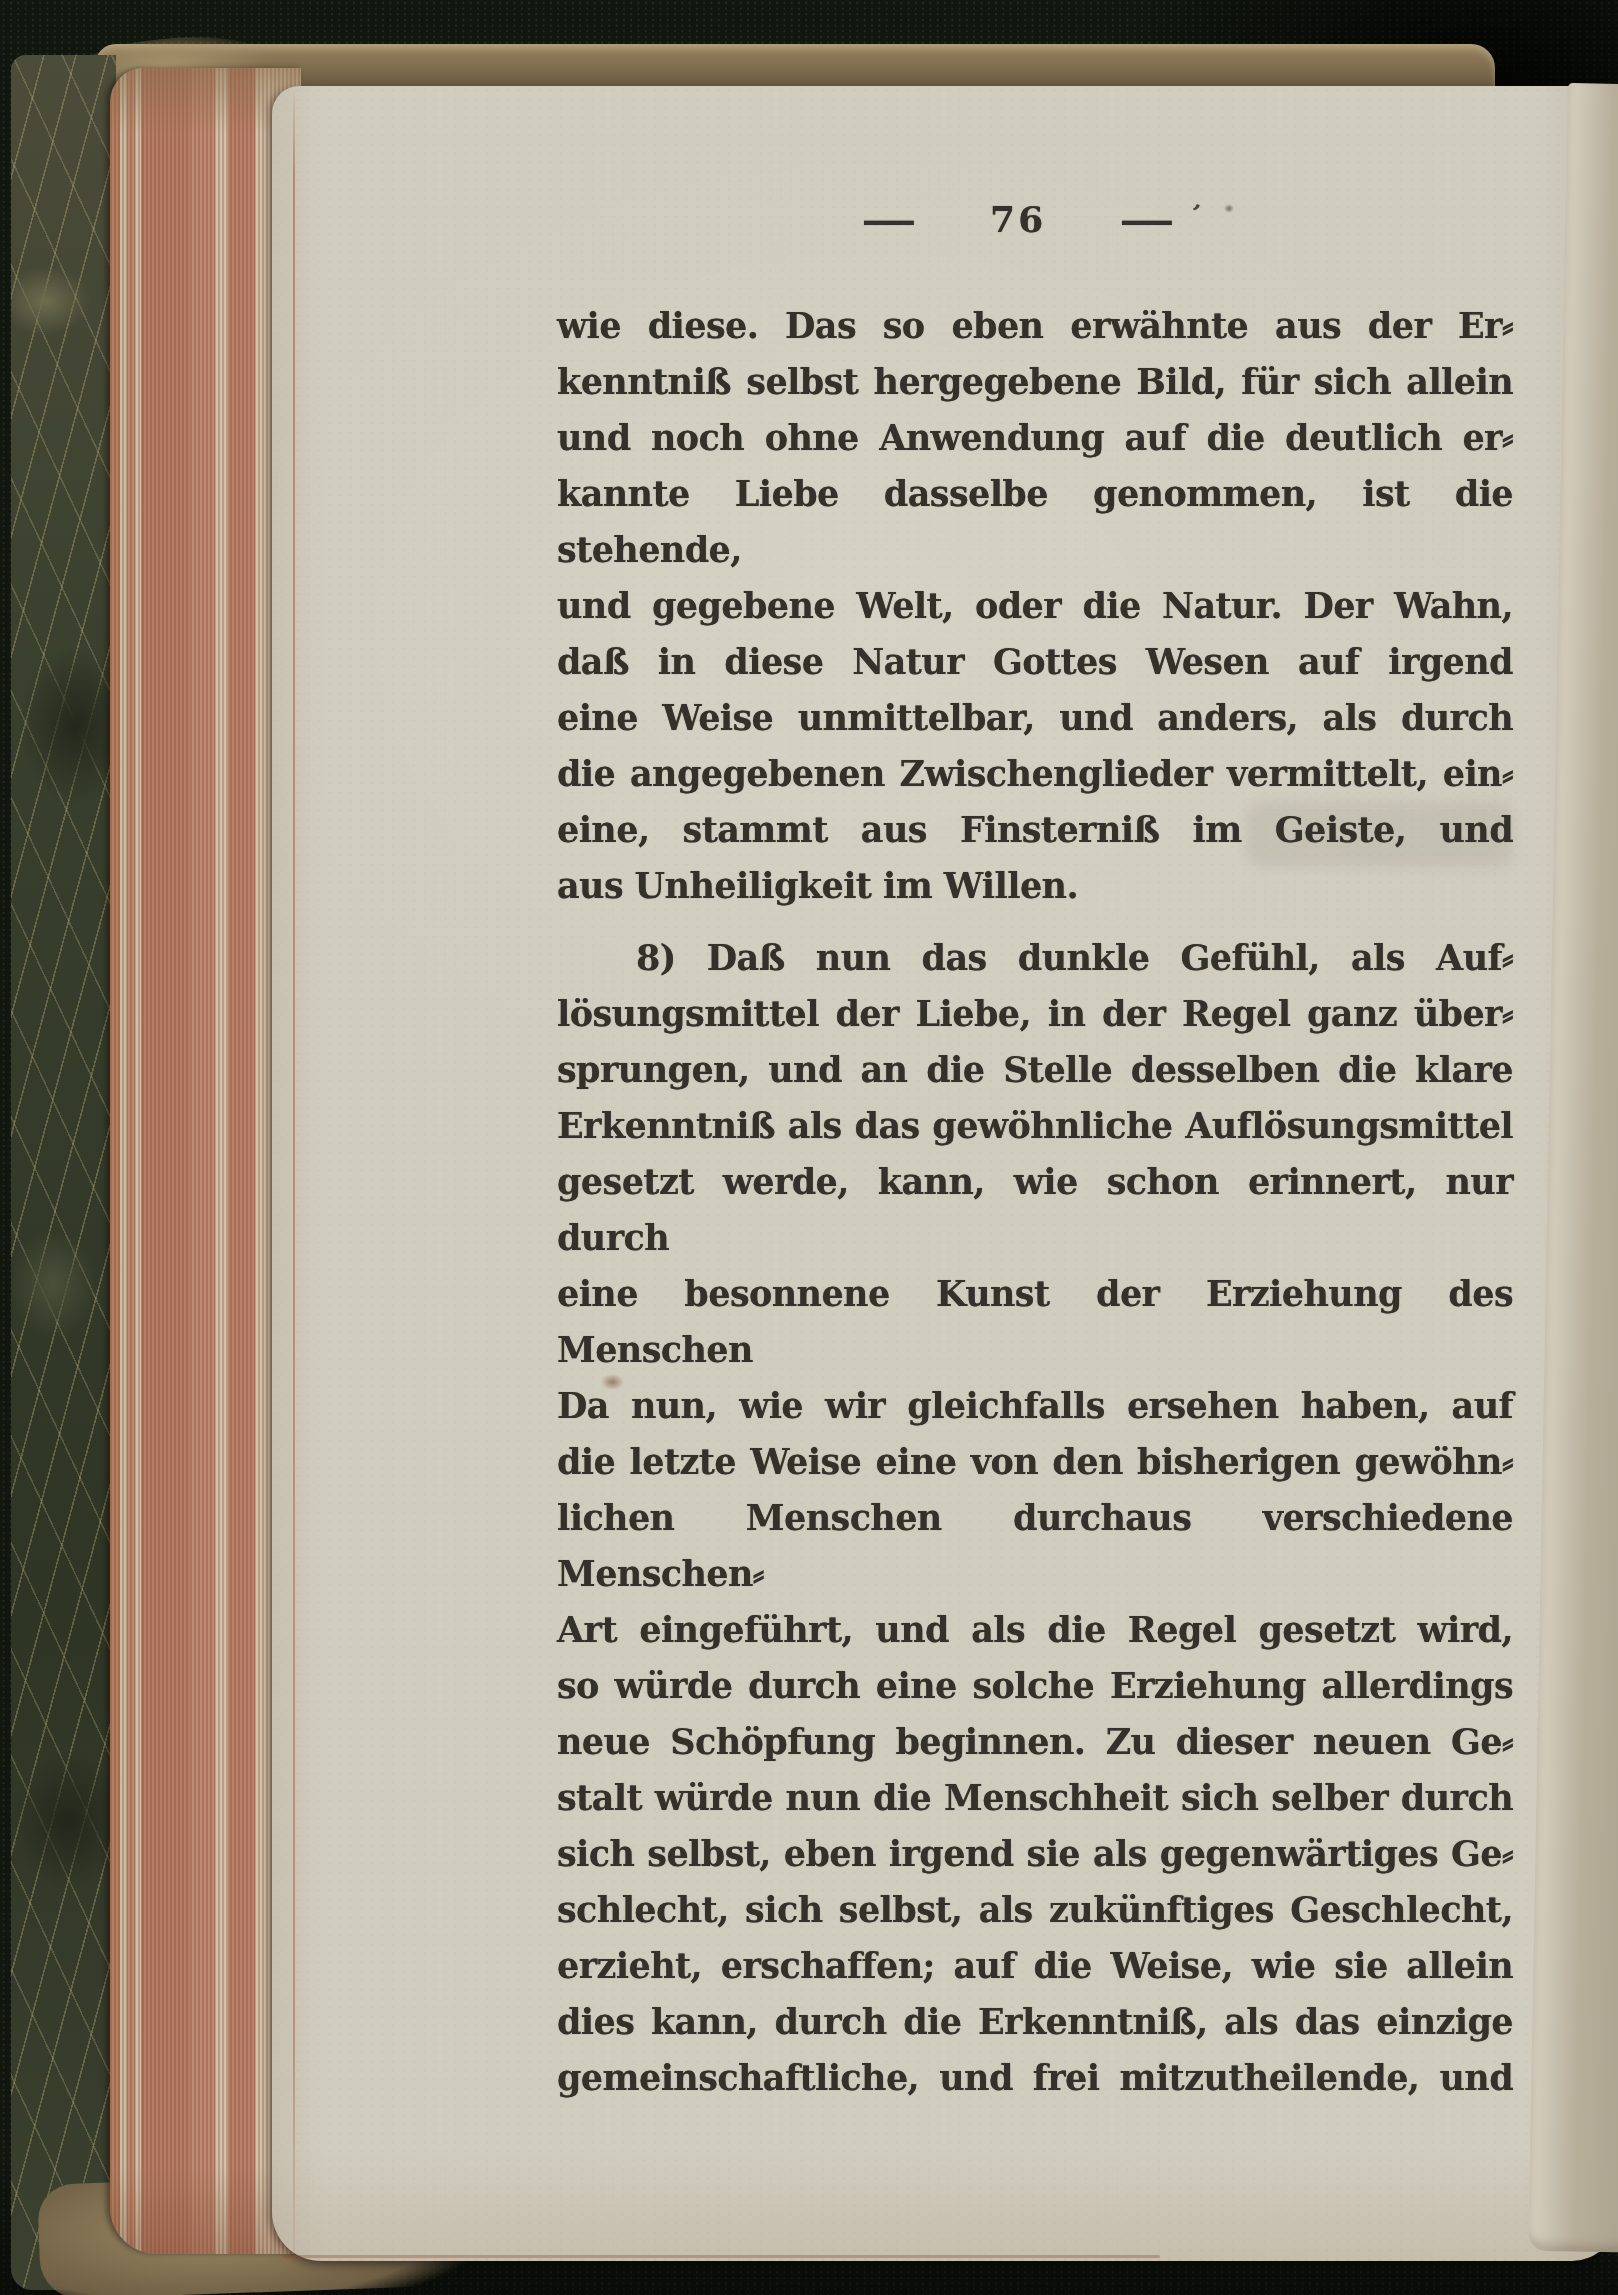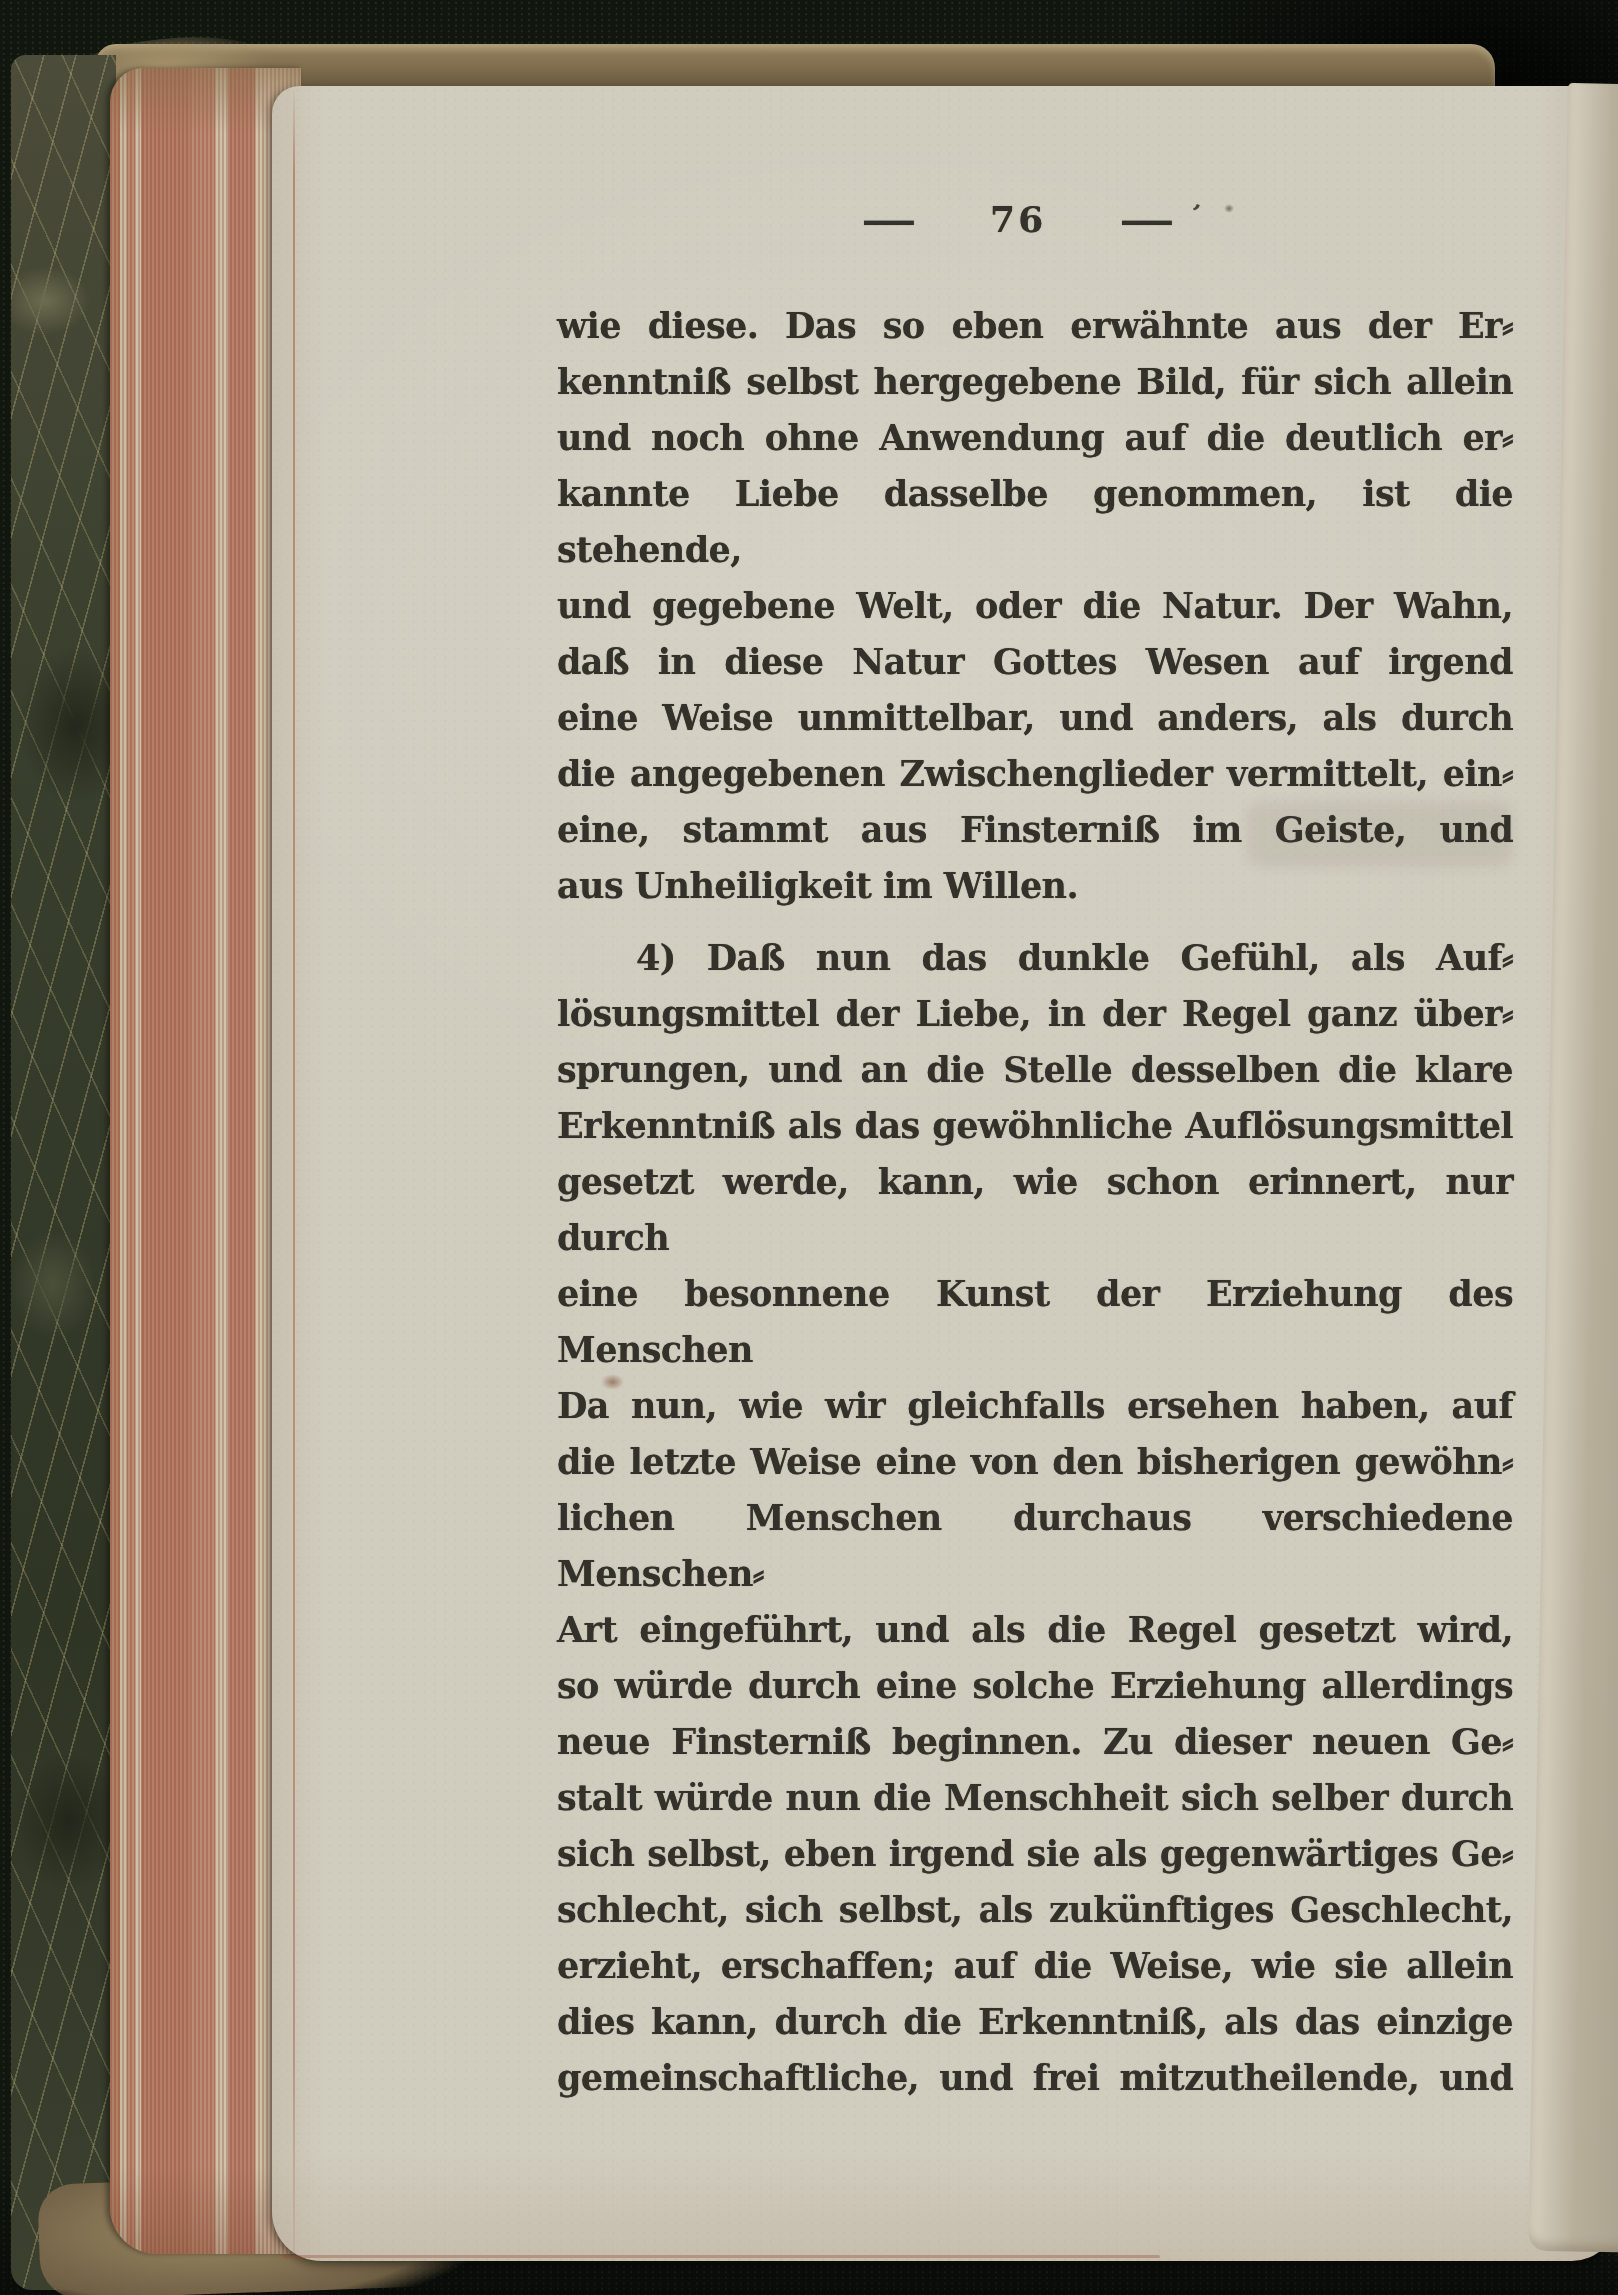--- a/index.html
+++ b/index.html
@@ -147,32 +147,32 @@
       <div class="line">wie diese.  Das so eben erwähnte aus der Er⸗</div>
       <div class="line">kenntniß selbst hergegebene Bild, für sich allein</div>
       <div class="line">und noch ohne Anwendung auf die deutlich er⸗</div>
       <div class="line">kannte Liebe dasselbe genommen, ist die stehende,</div>
       <div class="line">und gegebene Welt, oder die Natur.  Der Wahn,</div>
       <div class="line">daß in diese Natur Gottes Wesen auf irgend</div>
       <div class="line">eine Weise unmittelbar, und anders, als durch</div>
       <div class="line">die angegebenen Zwischenglieder vermittelt, ein⸗</div>
       <div class="line">eine, stammt aus Finsterniß im Geiste, und</div>
       <div class="line short">aus Unheiligkeit im Willen.</div>
-      <div class="line indent">4) Daß nun das dunkle Gefühl, als Auf⸗</div>
+      <div class="line indent">8) Daß nun das dunkle Gefühl, als Auf⸗</div>
       <div class="line">lösungsmittel der Liebe, in der Regel ganz über⸗</div>
       <div class="line">sprungen, und an die Stelle desselben die klare</div>
       <div class="line">Erkenntniß als das gewöhnliche Auflösungsmittel</div>
       <div class="line">gesetzt werde, kann, wie schon erinnert, nur durch</div>
       <div class="line">eine besonnene Kunst der Erziehung des Menschen</div>
       <div class="line">Da nun, wie wir gleichfalls ersehen haben, auf</div>
       <div class="line">die letzte Weise eine von den bisherigen gewöhn⸗</div>
       <div class="line">lichen Menschen durchaus verschiedene Menschen⸗</div>
       <div class="line">Art eingeführt, und als die Regel gesetzt wird,</div>
       <div class="line">so würde durch eine solche Erziehung allerdings</div>
-      <div class="line">neue Finsterniß beginnen.  Zu dieser neuen Ge⸗</div>
+      <div class="line">neue Schöpfung beginnen.  Zu dieser neuen Ge⸗</div>
       <div class="line">stalt würde nun die Menschheit sich selber durch</div>
       <div class="line">sich selbst, eben irgend sie als gegenwärtiges Ge⸗</div>
       <div class="line">schlecht, sich selbst, als zukünftiges Geschlecht,</div>
       <div class="line">erzieht, erschaffen; auf die Weise, wie sie allein</div>
       <div class="line">dies kann, durch die Erkenntniß, als das einzige</div>
       <div class="line">gemeinschaftliche, und frei mitzutheilende, und</div>
     </div>
 
   <div class="stain s1"></div>
   <div class="stain s2"></div>

